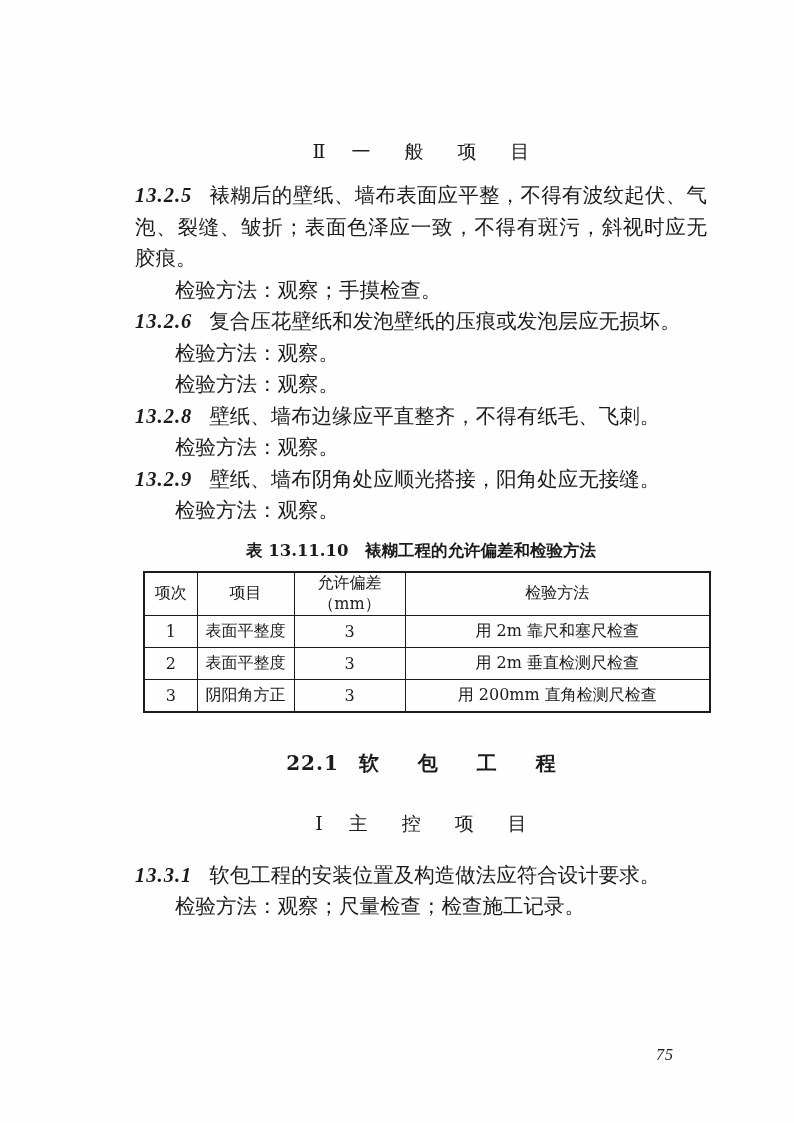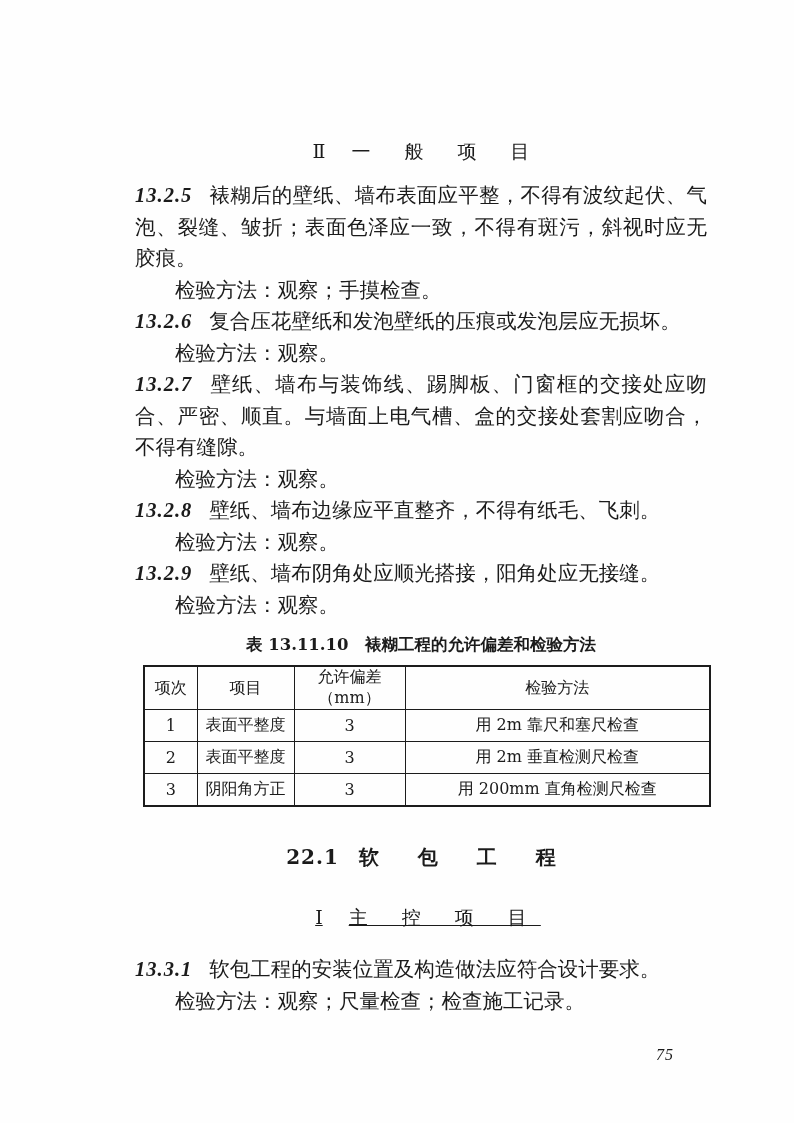--- a/index.html
+++ b/index.html
@@ -18,21 +18,21 @@
   
   .sub-heading{
     margin:136px 0 0 0;
     text-align:center;
     font-size:19px;line-height:30px;
     letter-spacing:0;
     white-space:nowrap;
   }
   .sub-heading .numeral{margin-right:26px;}
   .sub-heading .spaced{letter-spacing:14px;margin-right:-14px;}
-  .sub-heading.second{margin-top:31px;text-decoration:underline;}
+  .sub-heading.second{margin-top:31px;}
   
   .para{
     margin:0;
     font-size:20.5px;
     line-height:31.5px;
     text-align:justify;
     text-justify:inter-ideograph;
   }
   .para.first{margin-top:14px;}
   .clause-num{
@@ -100,21 +100,20 @@
   <div class="content">
 
     <p class="sub-heading"><span class="numeral">Ⅱ</span><span class="spaced">一 般 项 目</span></p>
 
     <p class="para first"><span class="clause-num">13.2.5</span><span>裱糊后的壁纸、墙布表面应平整，不得有波纹起伏、气泡、裂缝、皱折；表面色泽应一致，不得有斑污，斜视时应无胶痕。</span></p>
     <p class="para method">检验方法：观察；手摸检查。</p>
 
     <p class="para"><span class="clause-num">13.2.6</span><span>复合压花壁纸和发泡壁纸的压痕或发泡层应无损坏。</span></p>
     <p class="para method">检验方法：观察。</p>
 
-    <p class="para"><span class="clause-num">13.2.7</span><span>壁纸、墙布与装饰线、踢脚板、门窗框的交接处应吻合、严密、顺直。与墙面上电气槽、盒的交接处套割应吻合，不得有缝隙。</span></p>
     <p class="para method">检验方法：观察。</p>
 
     <p class="para"><span class="clause-num">13.2.8</span><span>壁纸、墙布边缘应平直整齐，不得有纸毛、飞刺。</span></p>
     <p class="para method">检验方法：观察。</p>
 
     <p class="para"><span class="clause-num">13.2.9</span><span>壁纸、墙布阴角处应顺光搭接，阳角处应无接缝。</span></p>
     <p class="para method">检验方法：观察。</p>
 
 
     <p class="table-title">表 13.11.10　裱糊工程的允许偏差和检验方法</p>

